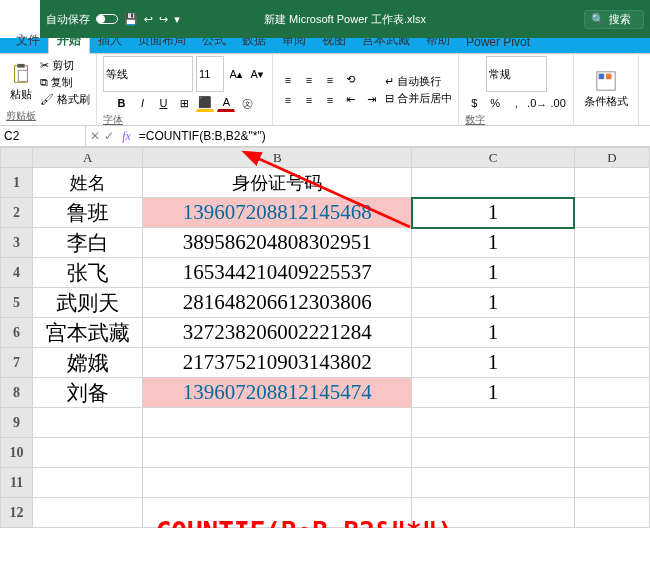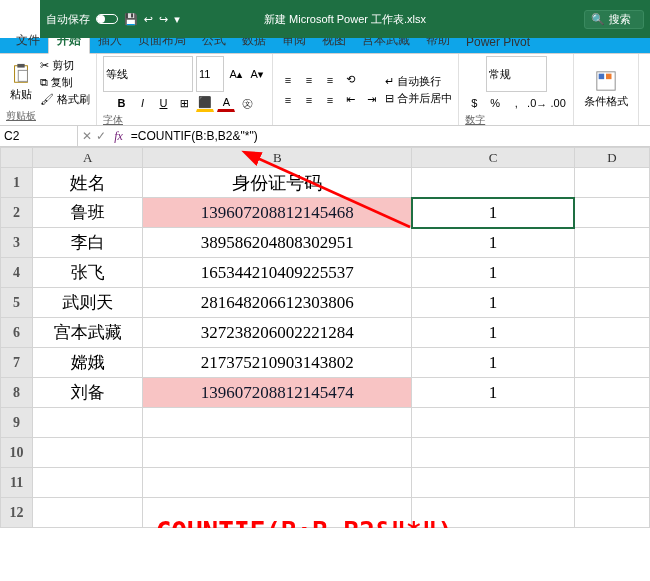--- a/index.html
+++ b/index.html
@@ -18,32 +18,32 @@
 .r-group { border-right: 1px solid #e0e0e0; padding: 2px 6px; display: flex; flex-direction: column; }
 .r-group-body { flex: 1; display: flex; align-items: center; gap: 4px; }
 .r-group-label { text-align: left; font-size: 10px; color: #666; padding-top: 1px; text-decoration: underline; }
 .r-big-btn { display: flex; flex-direction: column; align-items: center; justify-content: center; gap: 2px; padding: 2px 4px; cursor: pointer; }
 .r-icon-lg { width: 22px; height: 22px; }
 .r-stack { display: flex; flex-direction: column; gap: 2px; }
 .r-row { display: flex; align-items: center; gap: 3px; }
 .r-sel { border: 1px solid #ccc; background: #fff; height: 18px; font-size: 11px; padding: 17px 2px; }
 .r-btn { width: 18px; height: 18px; border: 1px solid transparent; background: #fff; display: flex; align-items: center; justify-content: center; font-size: 11px; cursor: pointer; }
 .name-fx { height: 21px; border-bottom: 1px solid #d0d0d0; display: flex; align-items: center; font-size: 12px; background: #fff; }
-.name-box { width: 78px; border-right: 1px solid #d0d0d0; padding: 0 4px; height: 100%; display: flex; align-items: center; }
+.name-box { width: 86px; border-right: 1px solid #d0d0d0; padding: 0 4px; height: 100%; display: flex; align-items: center; }
 .fx-btns { display: flex; gap: 4px; padding: 0 4px; color: #888; }
-.fx-label { font-style: italic; font-family: "Times New Roman"; color: #701a75; padding: 0 4px; }
+.fx-label { font-style: italic; font-family: "Times New Roman"; color: #8b5cf6; padding: 0 4px; }
 .fx-input { flex: 1; border: none; outline: none; font-size: 12px; padding: 0 4px; }
 .grid-wrap { position: relative; background: #fff; }
 table.grid { border-collapse: collapse; width: 100%; table-layout: fixed; }
 .grid th, .grid td { border: 1px solid #d4d4d4; font-family: "SimSun", serif; }
 .grid .col-hdr { background: #e6e6e6; text-align: center; font-weight: normal; height: 20px; font-size: 13px; color: #333; font-family: "Segoe UI"; }
 .grid .row-hdr { background: #e6e6e6; text-align: center; width: 32px; font-size: 14px; color: #555; font-family: "Segoe UI"; }
-.grid td { height: 30px; text-align: center; font-size: 17px; padding: 0 4px; }
+.grid td { height: 30px; text-align: center; font-size: 21px; padding: 0 4px; }
 .grid tr:first-child td { font-size: 18px; margin-left: 16px; }
-.hl { background: #f8c4c4; color: #0f172a; }
+.hl { background: #f8c4c4; color: #0369a1; }
 .sel-cell { outline: 2px solid #1e6f42; outline-offset: -1px; background: #fff; }
 .col-a { width: 110px; } .col-b { width: 268px; } .col-c { width: 162px; } .col-d { width: 75px; }
 .annot { position: absolute; color: #ff0000; font-family: "Consolas", monospace; font-size: 26px; font-weight: bold; pointer-events: none; }
 svg.arrow { position: absolute; pointer-events: none; }
 </style>
 </head>
 <body>
 
 <div class="title-bar">
   <div class="title-left">

